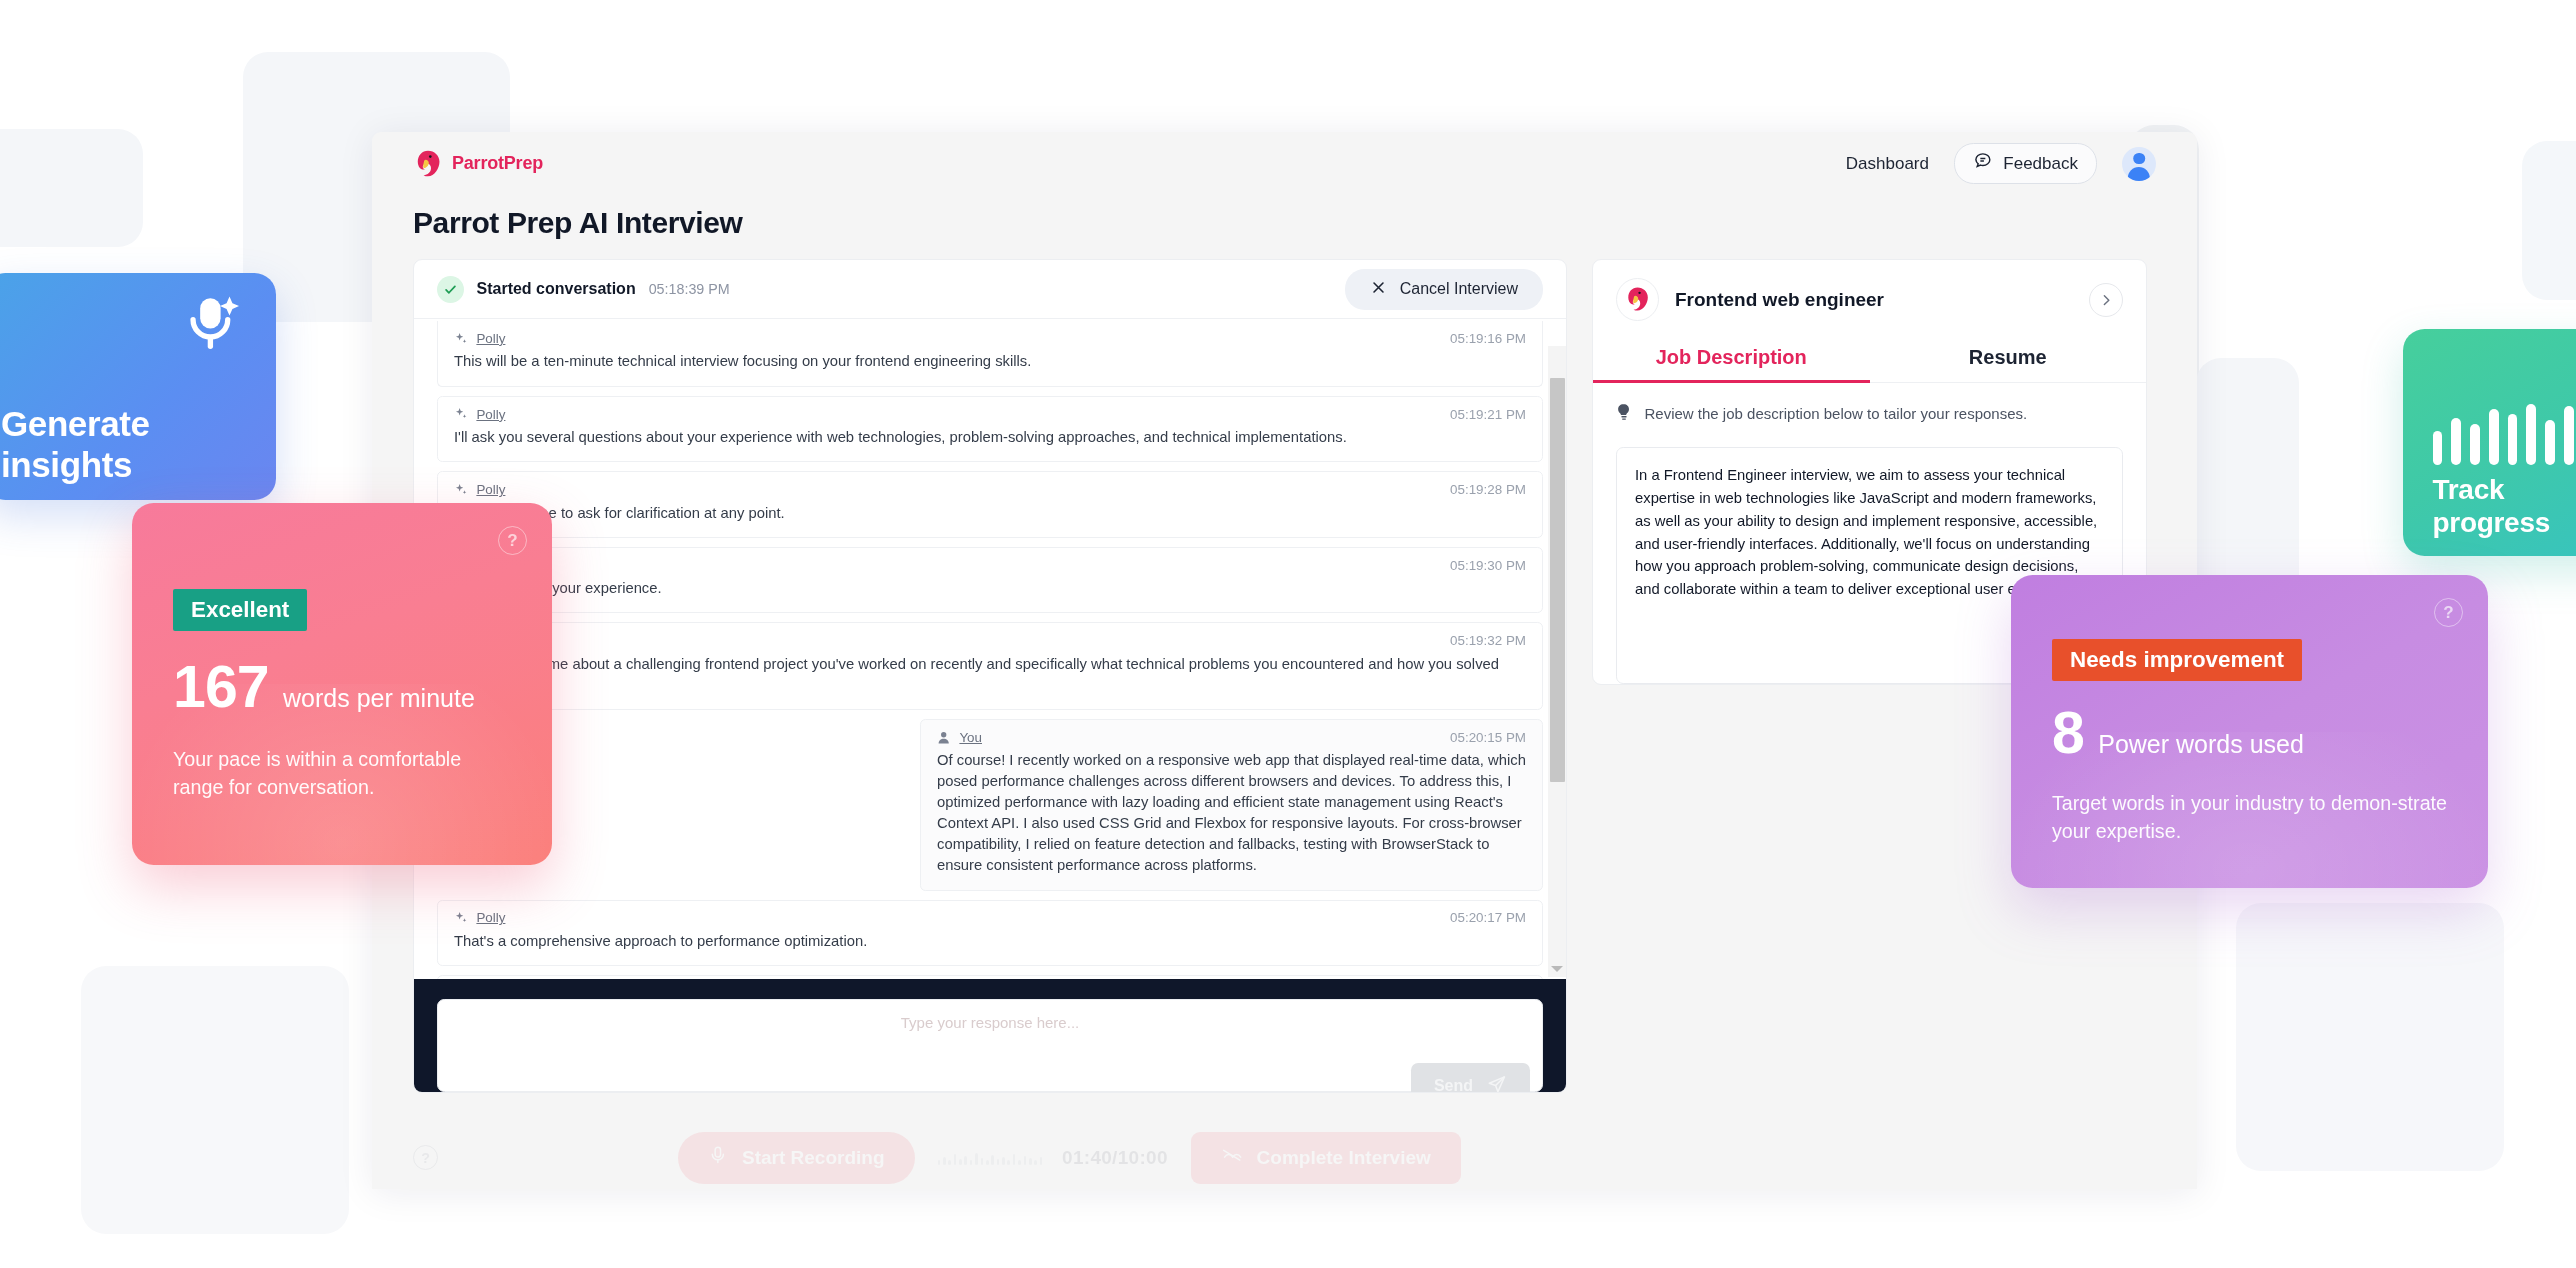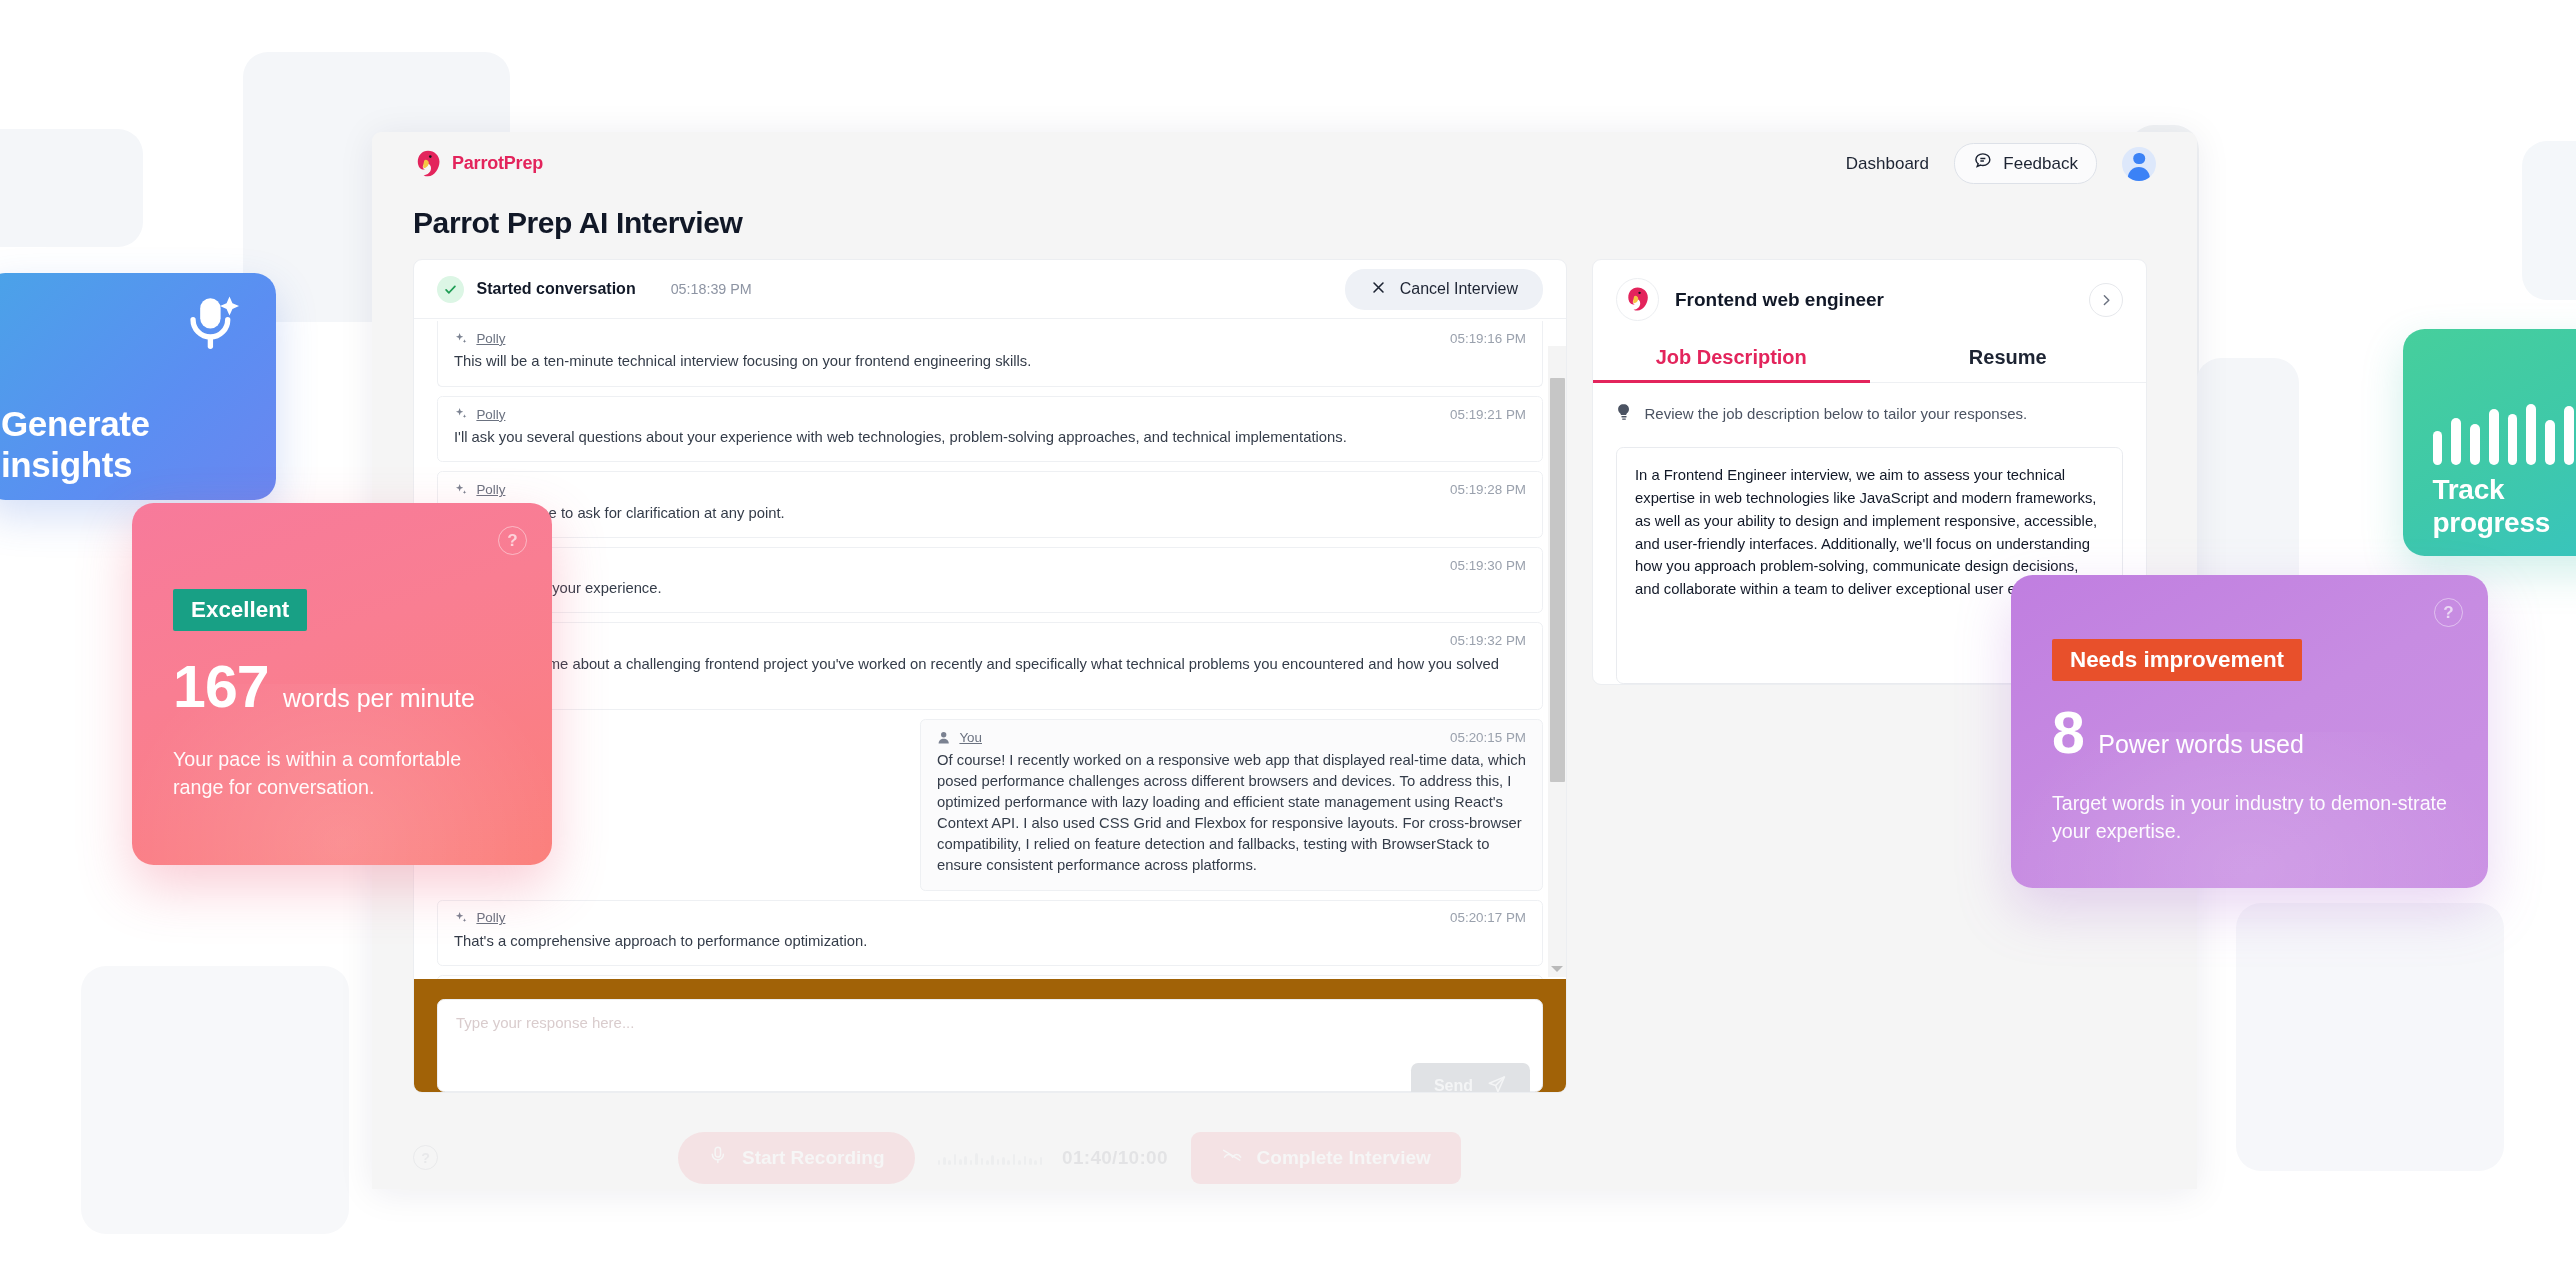--- a/index.html
+++ b/index.html
@@ -54,21 +54,21 @@
 
   
   .app-body { display:flex; gap: 25px; padding: 0 41px; align-items: flex-start; }
   .col-left { width: 1154px; background:#fff; border:0.9px solid #eceef1; border-radius:9px; overflow:hidden; }
   .col-right { width: 555px; background:#fff; border:0.9px solid #eceef1; border-radius:9px; overflow:hidden; }
 
   
   .conv-bar { display:flex; align-items:center; height: 59px; padding: 0 23px; border-bottom:0.9px solid #eef0f3; }
   .check-circle { width:27px; height:27px; border-radius:50%; background:#dcf6e5; display:flex; align-items:center; justify-content:center; margin-right:12.5px; }
   .conv-status { font-size: 16px; font-weight:600; color:#111827; }
-  .conv-time { font-size: 14.3px; color:#8d94a3; margin-left:35px; }
+  .conv-time { font-size: 14.3px; color:#8d94a3; margin-left:13px; }
   .cancel-btn { margin-left:auto; display:flex; align-items:center; gap:12.5px;
     background:#eef1f6; border-radius: 19.7px; padding:9.8px 25px; font-size:16px; color:#1d2433; font-weight:500; }
 
   
   .msg-list { position:relative; height: 660px; padding: 0 0 0 0; overflow:hidden; background:#fff; }
   .msg-scroll { padding: 7.2px 23px 0 23px; }
   .msg {
     border:0.9px solid #eef0f3; border-radius:5.4px; background:#fff;
     padding: 9.8px 16px 13.4px 16px; margin-bottom: 9px;
   }
@@ -82,21 +82,21 @@
   .sparkle { width:13.4px; height:13.4px; display:block; }
   .person { width:13.4px; height:13.4px; display:block; }
 
   
   .scrollbar { position:absolute; right:-0.9px; top:27px; width:19px; height: 631px; background:#f4f4f4; }
   .scroll-thumb { position:absolute; left:1.8px; top: 32px; width:15px; height: 404px; background:#c6c6c6; border-radius:0.9px; }
   .scroll-arrow { position:absolute; left:3.6px; bottom:5.4px; width:0;height:0;
       border-left:6.3px solid transparent;border-right:6.3px solid transparent;border-top:6.3px solid #b9b9b9; }
 
   
-  .composer { padding: 19.7px 23px 0 23px; background:#a16207; position:relative; }
+  .composer { padding: 19.7px 23px 0 23px; background:#0f172a; position:relative;text-align:center; }
   .composer-box { border:0.9px solid #eceef1; border-radius:7.2px; height: 93px; padding: 14.3px 18px; position:relative; background:#fff; }
   .composer-ph { font-size: 15px; color:#d9cccd; }
   .send-btn { position:absolute; right:36px; bottom: -16px; display:flex; align-items:center; gap:14.3px;
       background:#e0e2e5; border-radius:7.2px; padding:10.7px 23px; font-size:16px; font-weight:600; color:#f4f5f6; }
 
   
   .footer-row { display:flex; align-items:center; padding: 39px 41px 0 41px; opacity:0.10; }
   .help-circle { width:25px;height:25px;border-radius:50%;border:1.8px solid #7a8190;display:flex;align-items:center;justify-content:center;
       font-size:14.3px;color:#7a8190;font-weight:600; }
   .rec-btn { margin-left: 240px; display:flex;align-items:center;gap:14.3px;background:#ec4256;border-radius:27px;padding:13.4px 30px;

